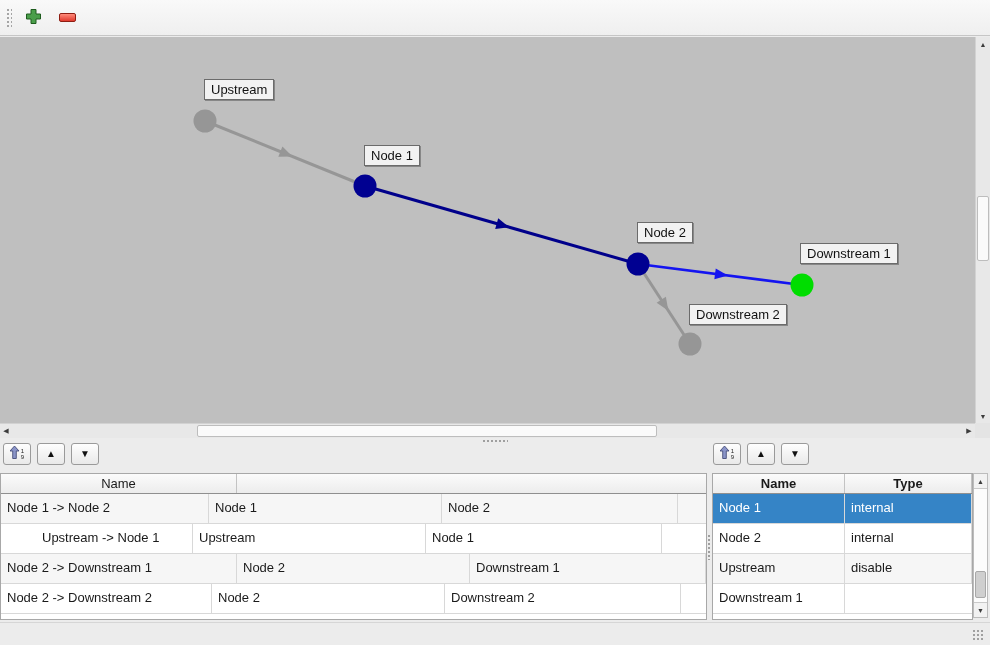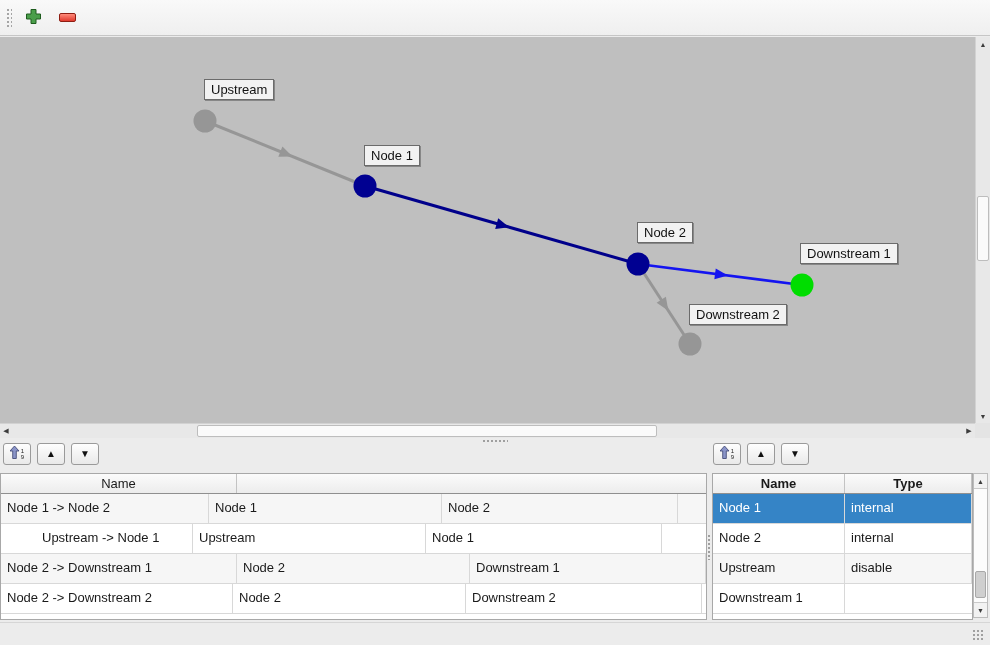--- a/index.html
+++ b/index.html
@@ -204,21 +204,21 @@
         <div class="td" style="width: 192px; padding-left: 41px;">Upstream -&gt; Node 1</div>
         <div class="td" style="width: 233px;">Upstream</div>
         <div class="td" style="width: 236px;">Node 1</div>
       </div>
       <div class="tr">
         <div class="td" style="width: 236px;">Node 2 -&gt; Downstream 1</div>
         <div class="td" style="width: 233px;">Node 2</div>
         <div class="td" style="width: 236px;">Downstream 1</div>
       </div>
       <div class="tr">
-        <div class="td" style="width: 232px;">Node 2 -&gt; Downstream 2</div>
+        <div class="td" style="width: 211px;">Node 2 -&gt; Downstream 2</div>
         <div class="td" style="width: 233px;">Node 2</div>
         <div class="td" style="width: 236px;">Downstream 2</div>
       </div>
     </div>
   <div class="splitter-v">
     <div class="v-handle"></div>
   </div>
   <div class="table right" id="nodes-table">
       <div class="thead">
         <div class="th" style="width: 132px;">Name</div>

